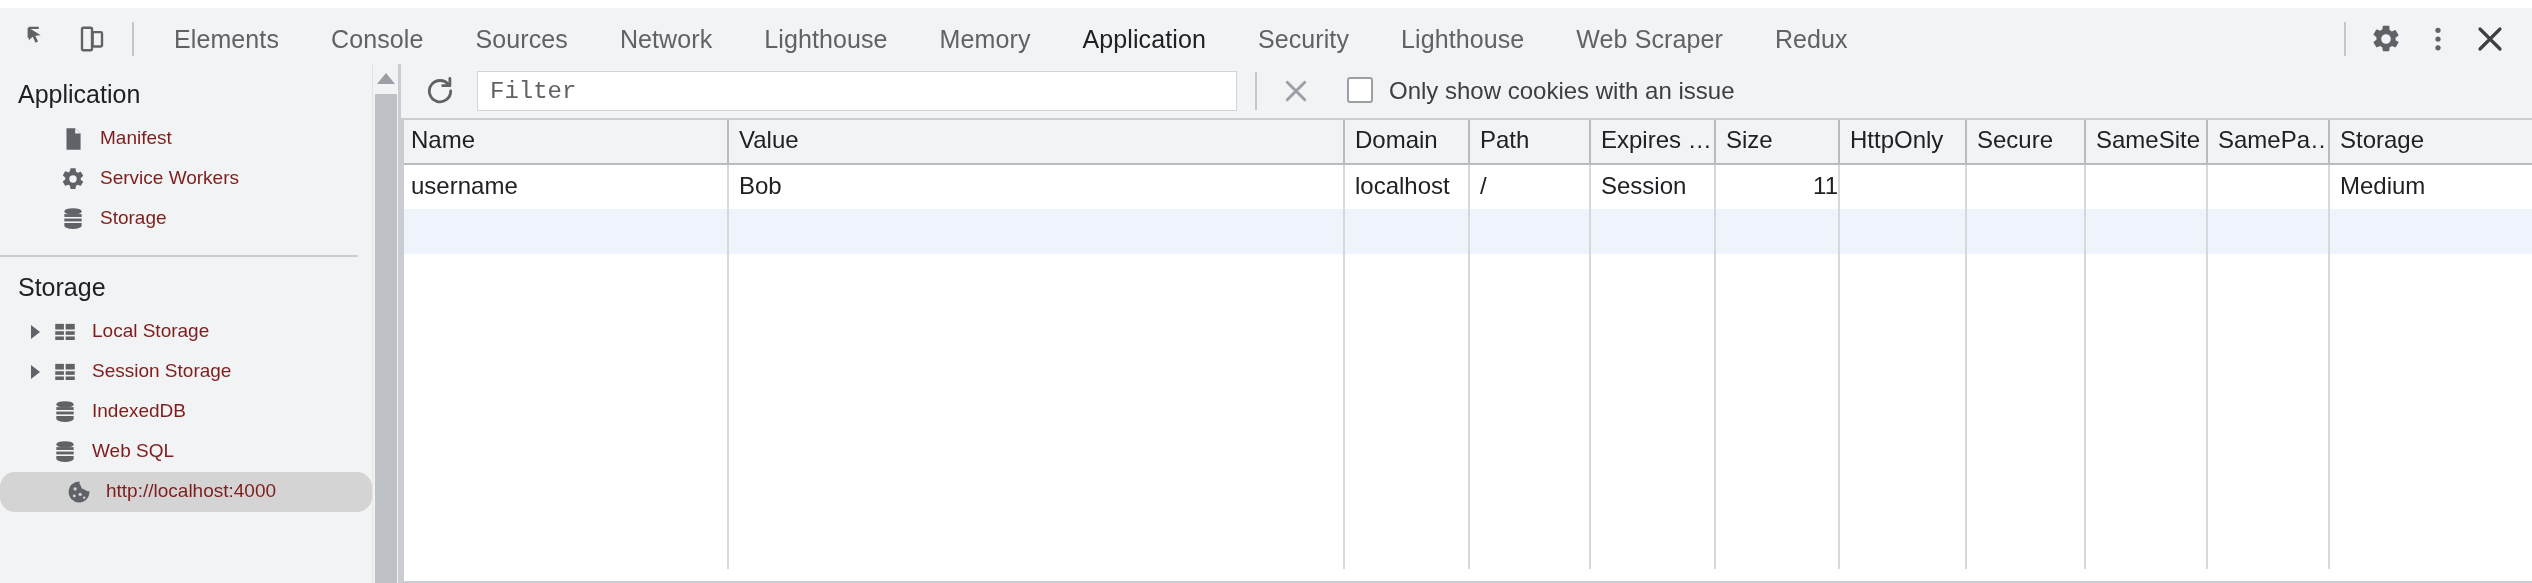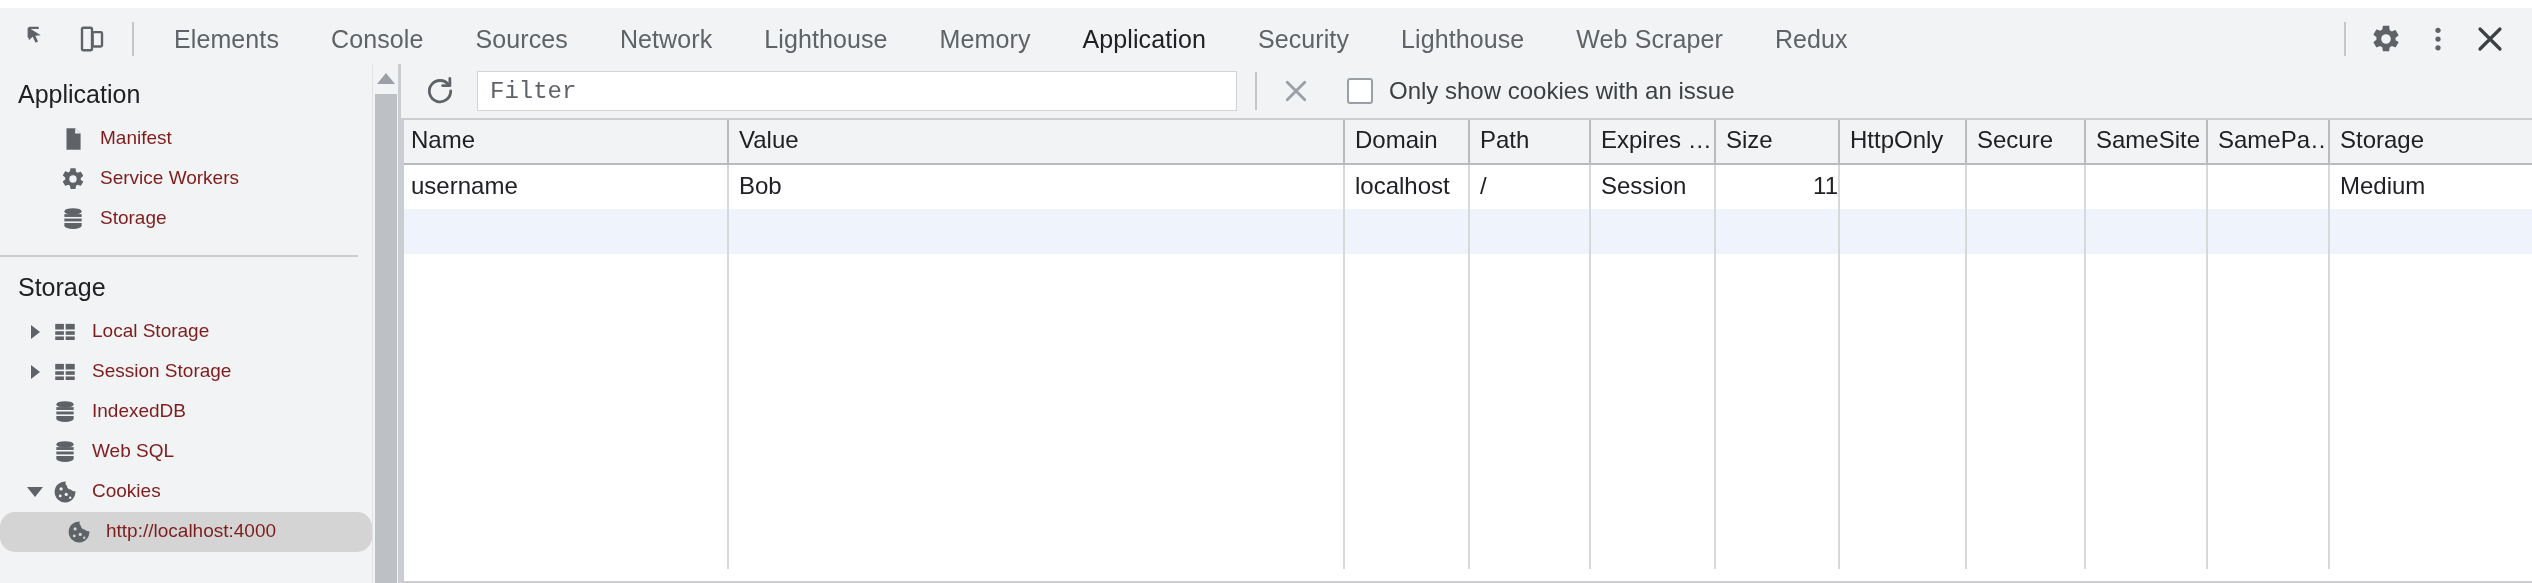--- a/index.html
+++ b/index.html
@@ -215,21 +215,20 @@
     margin: 0 16px 0 18px;
     flex: 0 0 auto;
   }
   .clear-btn {
     width: 46px; height: 46px;
     display: flex; align-items: center; justify-content: center;
     flex: 0 0 auto;
   }
   .chk-wrap {
     display: flex;
-    align-items: center;
     margin-left: 28px;
     flex: 0 0 auto;
   }
   .chk-box {
     width: 26px; height: 26px;
     border: 2px solid #9aa0a6;
     border-radius: 3px;
     background: #ffffff;
     flex: 0 0 auto;
   }
@@ -475,35 +474,20 @@
           <svg width="26" height="26" viewBox="0 0 24 24" aria-hidden="true">
             <ellipse cx="12" cy="5" rx="8" ry="3" fill="#5f6368"></ellipse>
             <rect x="4" y="7.5" width="16" height="2.6" fill="#5f6368"></rect>
             <rect x="4" y="11.6" width="16" height="2.6" fill="#5f6368"></rect>
             <path d="M4 15.7h16v2.6a8 3 0 0 1-16 0z" fill="#5f6368"></path>
           </svg>
         </div>
         <span class="tree-label">Web SQL</span>
       </div>
 
-      <div class="tree-item">
-        <div class="twisty">
-            <div class="tri down"></div>
-          </div>
-        <div class="tree-icon">
-          <svg width="26" height="26" viewBox="0 0 24 24" aria-hidden="true">
-            <path fill="#5f6368" d="M21.6 11.2a4 4 0 0 1-4.3-1.5 3.6 3.6 0 0 1-3.5-3.2A3.7 3.7 0 0 1 12.6 2.4 9.6 9.6 0 1 0 21.6 11.2z"></path>
-            <circle cx="8.4" cy="9.2" r="1.5" fill="#f1f3f4"></circle>
-            <circle cx="13.1" cy="14.3" r="1.5" fill="#f1f3f4"></circle>
-            <circle cx="7.6" cy="15.6" r="1.3" fill="#f1f3f4"></circle>
-            <circle cx="16.8" cy="17.2" r="1.1" fill="#f1f3f4"></circle>
-          </svg>
-        </div>
-        <span class="tree-label">Cookies</span>
-      </div>
 
       <div class="tree-item indent2 selected">
         <div class="tree-icon">
           <svg width="26" height="26" viewBox="0 0 24 24" aria-hidden="true">
             <path fill="#5f6368" d="M21.6 11.2a4 4 0 0 1-4.3-1.5 3.6 3.6 0 0 1-3.5-3.2A3.7 3.7 0 0 1 12.6 2.4 9.6 9.6 0 1 0 21.6 11.2z"></path>
             <circle cx="8.4" cy="9.2" r="1.5" fill="#d4d4d4"></circle>
             <circle cx="13.1" cy="14.3" r="1.5" fill="#d4d4d4"></circle>
             <circle cx="7.6" cy="15.6" r="1.3" fill="#d4d4d4"></circle>
             <circle cx="16.8" cy="17.2" r="1.1" fill="#d4d4d4"></circle>
           </svg>

